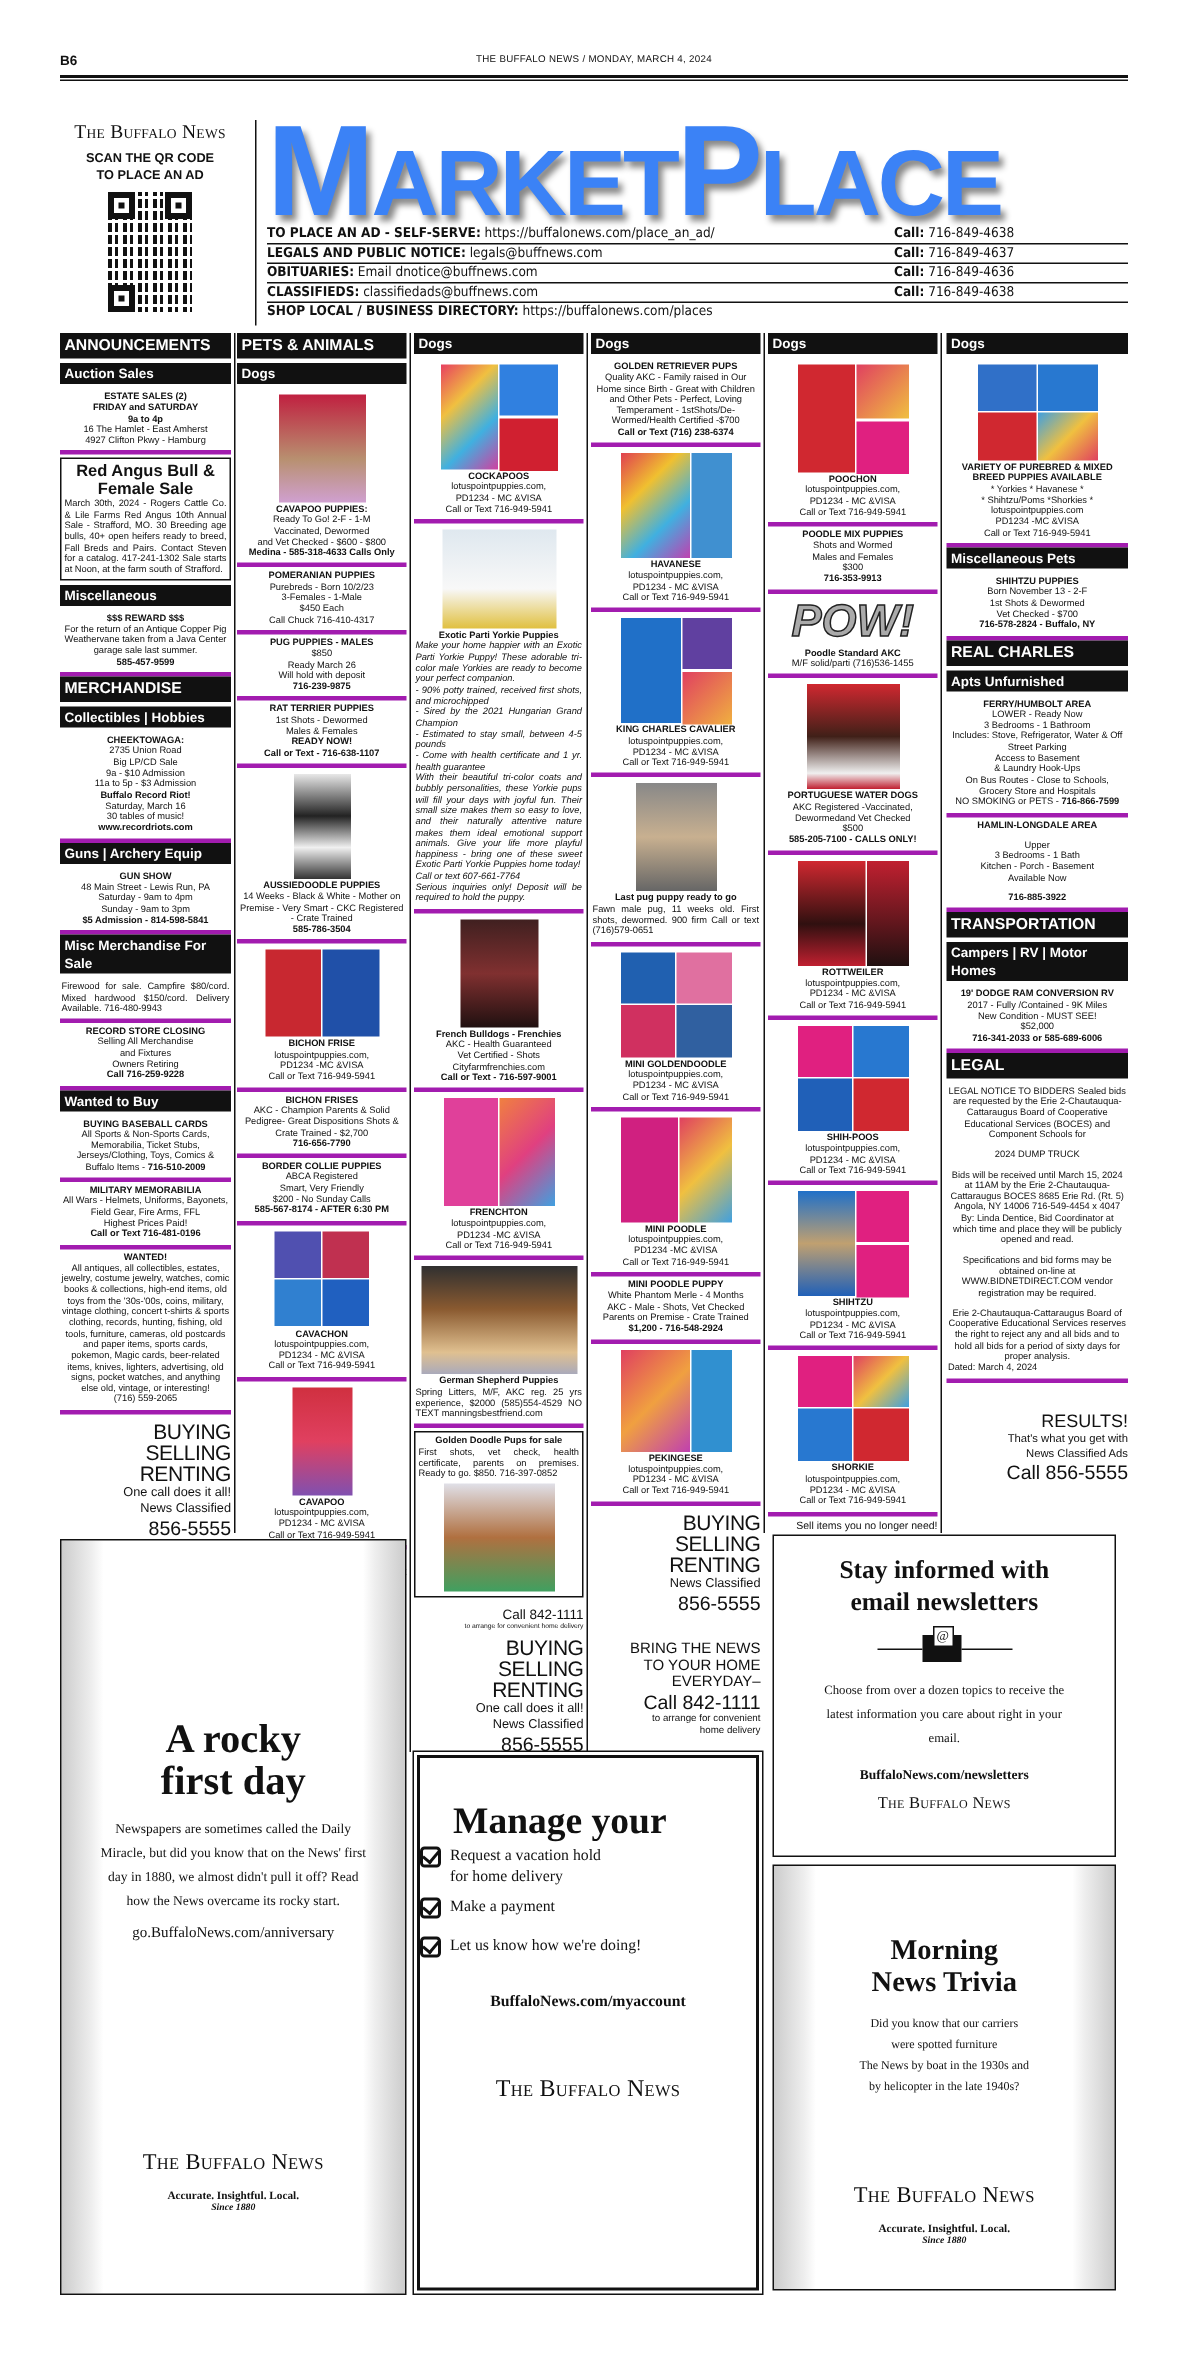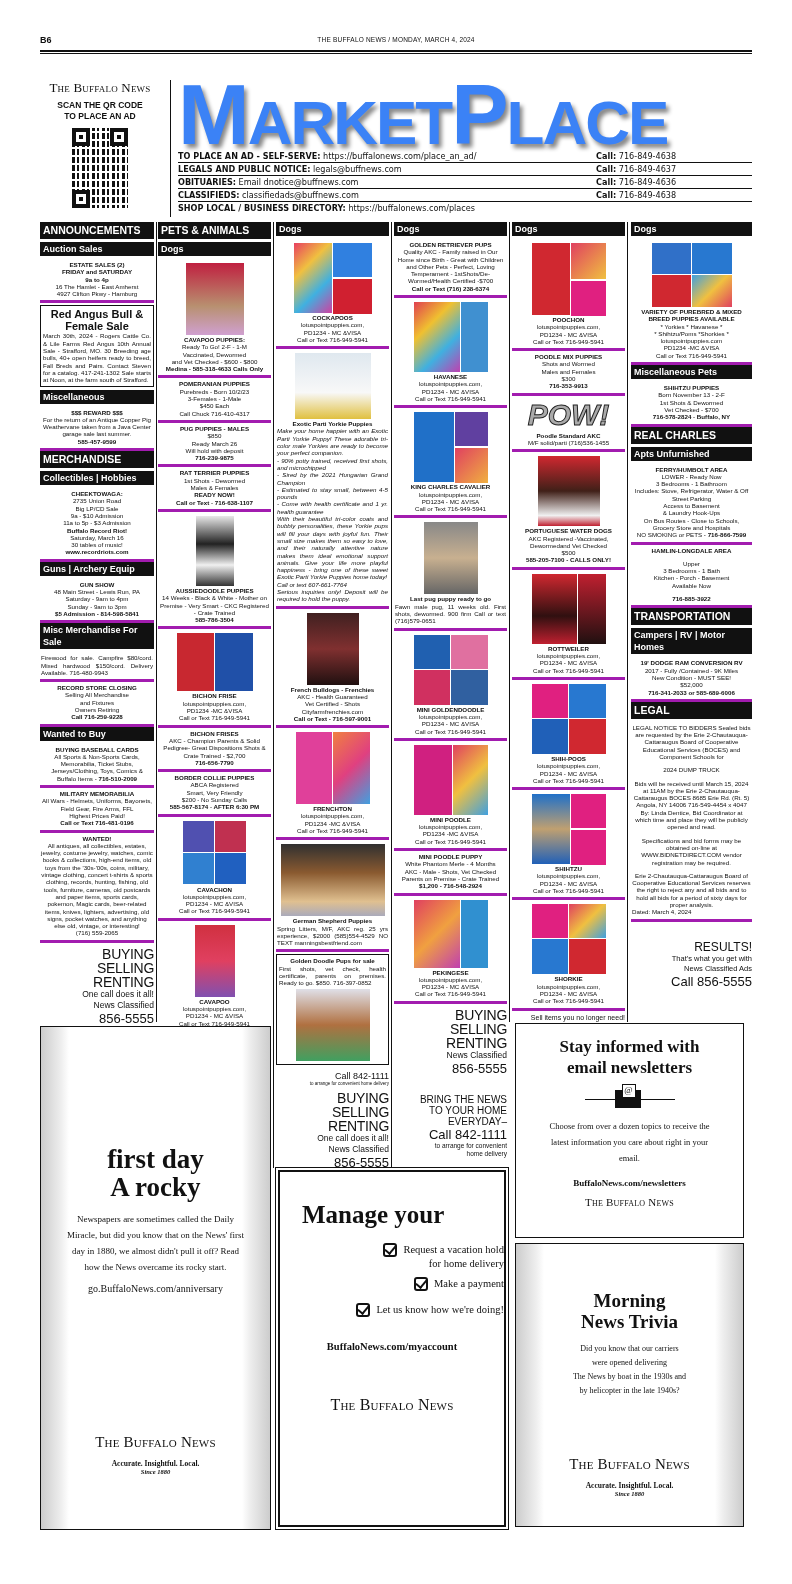--- a/index.html
+++ b/index.html
@@ -564,35 +564,35 @@
   <div class="promo" style="padding-top:18px">
     <div style="font-size:12px;line-height:14px">RESULTS!</div>
     <div style="font-size:7.5px;line-height:10px">That's what you get with</div>
     <div style="font-size:7.5px;line-height:10px">News Classified Ads</div>
     <div class="ph">Call 856-5555</div>
   </div>
 </div>
 
 <div class="adbox shade" style="left:40px;top:1026px;width:231px;height:504px">
   <div class="h-serif" style="font-size:27px;line-height:28px;margin-top:118px">
+    <div>A rocky</div>
     <div>first day</div>
-    <div>A rocky</div>
   </div>
   <div style="font-size:9px;line-height:16px;margin:10px 24px 0">Newspapers are sometimes called the Daily Miracle, but did you know that on the News' first day in 1880, we almost didn't pull it off? Read how the News overcame its rocky start.</div>
   <div style="font-size:10px;margin-top:8px">go.BuffaloNews.com/anniversary</div>
   <div class="bn-logo" style="font-size:15px;margin-top:140px">The Buffalo News</div>
   <div style="font-size:7.5px;margin-top:8px;font-weight:bold">Accurate. Insightful. Local.</div>
   <div style="font-size:6.5px;font-style:italic;font-weight:bold">Since 1880</div>
 </div>
 
 <div class="adbox" style="left:278px;top:1170px;width:228px;height:357px;border:2px solid #111;outline:1px solid #111;outline-offset:2px">
   <div class="h-serif" style="font-size:25px;line-height:29px;margin-top:28px;text-align:left;padding-left:22px">
     <div>Manage your</div>
   </div>
-  <div style="text-align:right;font-size:10.5px;line-height:14px;margin-top:14px">
+  <div style="text-align:left;font-size:10.5px;line-height:14px;margin-top:2px">
     <div style="margin-bottom:6px"><span class="check"></span><span style="display:inline-block"><span>Request a vacation hold</span><br><span>for home delivery</span></span></div>
     <div style="margin-bottom:12px"><span class="check"></span><span>Make a payment</span></div>
     <div><span class="check"></span><span>Let us know how we're doing!</span></div>
   </div>
   <div style="font-weight:bold;font-size:10.5px;margin-top:24px">BuffaloNews.com/myaccount</div>
   <div class="bn-logo" style="font-size:16px;margin-top:44px">The Buffalo News</div>
 </div>
 
 <div class="adbox" style="left:515px;top:1023px;width:229px;height:215px;border:1px solid #111">
   <div class="h-serif" style="font-size:17px;line-height:21px;margin-top:12px">
@@ -609,20 +609,20 @@
   <div class="bn-logo" style="font-size:11px;margin-top:8px">The Buffalo News</div>
 </div>
 
 <div class="adbox shade" style="left:515px;top:1243px;width:229px;height:284px">
   <div class="h-serif" style="font-size:19px;line-height:21px;margin-top:46px">
     <div>Morning</div>
     <div>News Trivia</div>
   </div>
   <div style="font-size:8px;line-height:14px;margin-top:10px">
     <div>Did you know that our carriers</div>
-    <div>were opened delivering</div>
+    <div>were spotted furniture</div>
     <div>The News by boat in the 1930s and</div>
     <div>by helicopter in the late 1940s?</div>
   </div>
   <div class="bn-logo" style="font-size:15px;margin-top:58px">The Buffalo News</div>
   <div style="font-size:7.5px;margin-top:8px;font-weight:bold">Accurate. Insightful. Local.</div>
   <div style="font-size:6.5px;font-style:italic;font-weight:bold">Since 1880</div>
 </div>
 
 </body></html>

